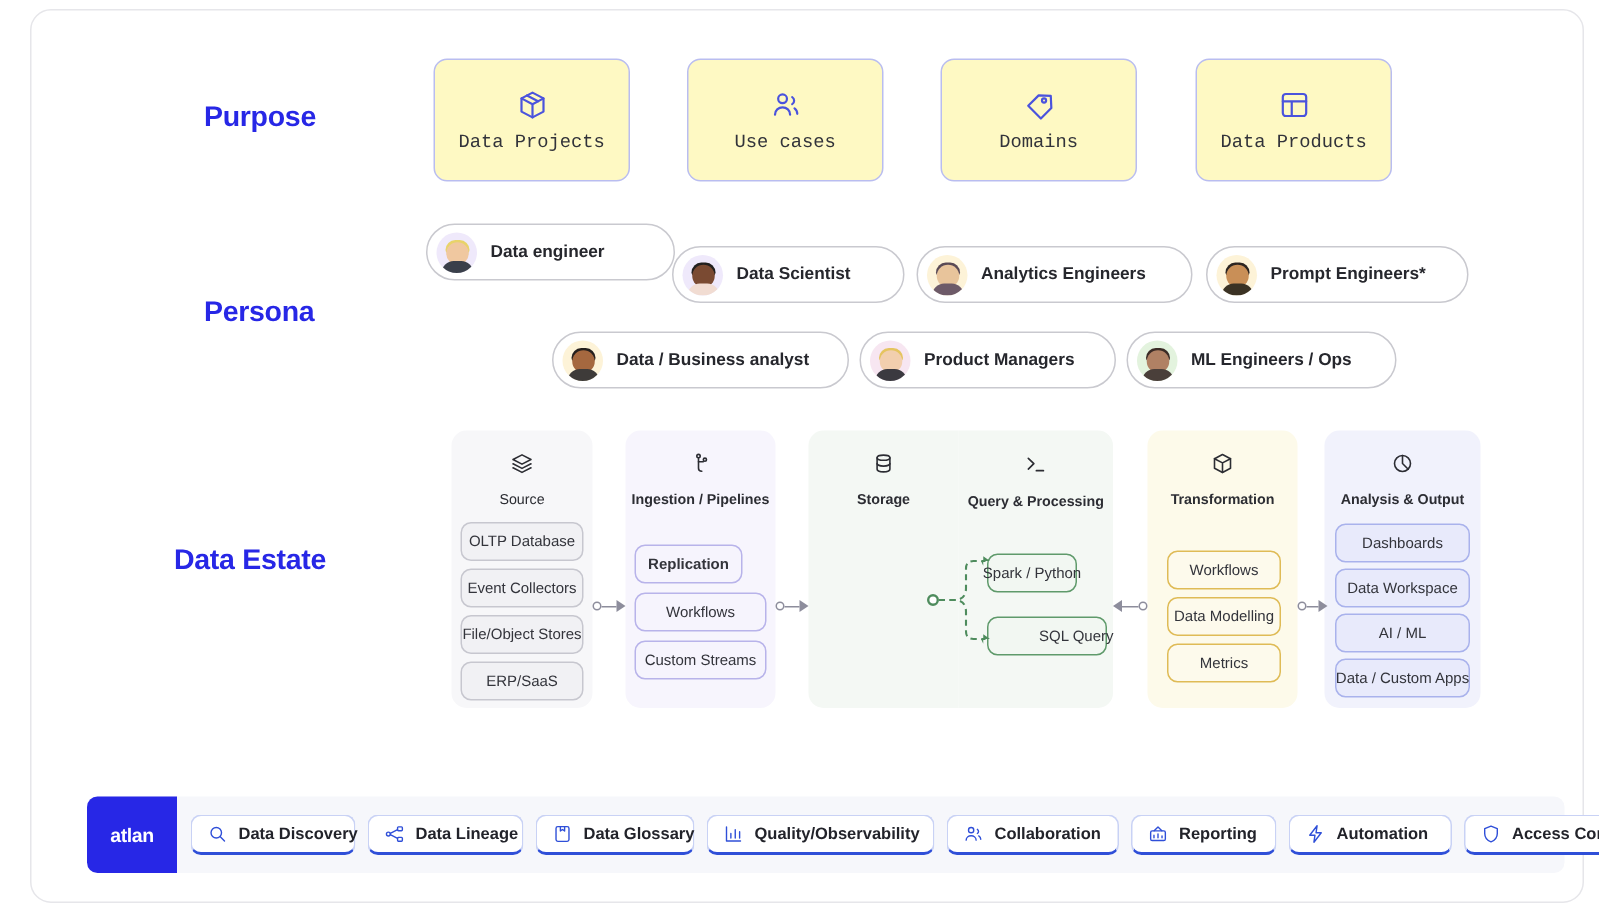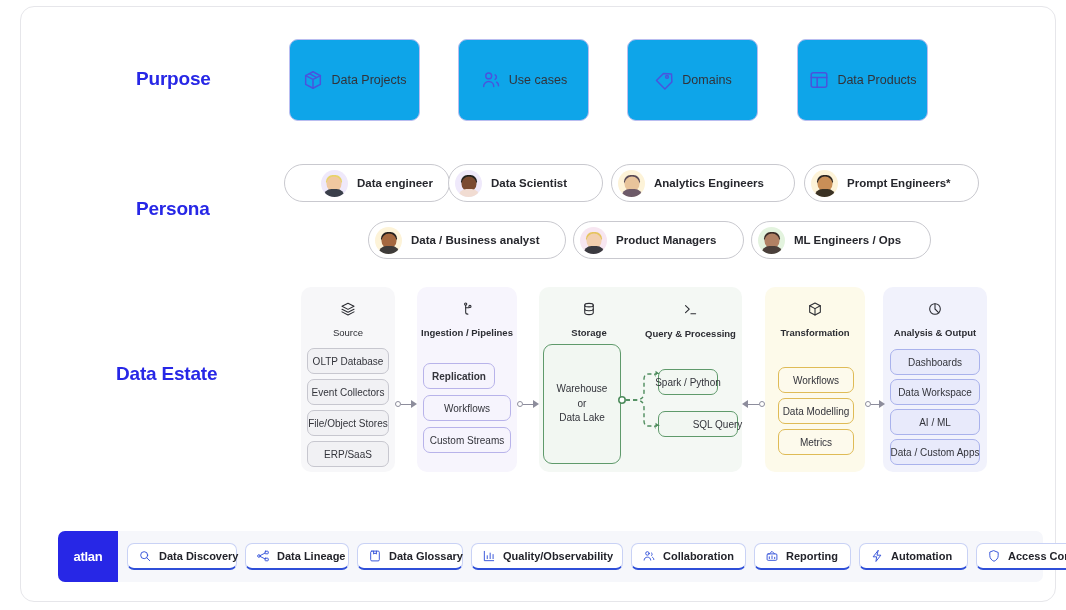--- a/index.html
+++ b/index.html
@@ -19,23 +19,24 @@
   
   .row-label {
     position: absolute;
     color: #2727e6; font-weight: bold; font-size: 19px;
     letter-spacing: -0.2px; white-space: nowrap;
   }
 
   
   .purpose-card {
     position: absolute; top: 32px; width: 131px; height: 82px;
-    background: #0ea5e9; border: 1px solid #b9bdf0; border-radius: 9px;
-    display: flex; flex-direction: row; align-items: center; justify-content: center;
+    background: #fef9c3; border: 1px solid #b9bdf0; border-radius: 9px;
+    display: flex; flex-direction: column; align-items: center; justify-content: center;
     gap: 7px;
+    font-family: Liberation Mono, monospace;
   }
   .purpose-card .lbl { font-size: 12.5px; color: #32333a; }
   .purpose-card svg { display: block; }
 
   
   .persona-pill {
     position: absolute; height: 38px;
     background: #ffffff; border: 1px solid #c9c9cf; border-radius: 19px;
     display: flex; align-items: center; padding: 0 16px 0 6px; gap: 9px;
   }
@@ -162,21 +163,21 @@
       <path stroke="currentColor" fill="none" stroke-width="1.6" stroke-linecap="round" stroke-linejoin="round" d="M3.5 9.3h17M10 9.3V20"></path>
           </svg>
         </span>
        <span class="lbl">Data Products</span>
       </div>
     </div>
 
   <div class="row-label" style="left:115px; top:191px;">Persona</div>
 
   <div id="persona-row1">
-      <div class="persona-pill" style="left: 263px; top: 157px; width: 166px; justify-content: flex-end;">
+      <div class="persona-pill" style="left: 263px; top: 142px; width: 166px;">
         <span class="avatar" style="background:#efe9fb">
      <span class="hair" style="background:#e8d36a"></span>
      <span class="face" style="background:#f0c8a0"></span>
      <span class="body" style="background:#3a3f4a"></span>
    </span>
         <span class="pname">Data engineer</span>
       </div>
       <div class="persona-pill" style="left: 427px; top: 157px; width: 155px;">
         <span class="avatar" style="background:#efe9fb">
      <span class="hair" style="background:#22201f"></span>
@@ -289,25 +290,20 @@
          <span class="ptitle bold">Analysis &amp; Output</span>
        </div>
       </div>
       <div class="node" style="left: 286px; top: 61px; width: 82px; background: rgb(241, 241, 244); border: 1px solid rgb(199, 199, 207);">OLTP Database</div>
       <div class="node" style="left: 286px; top: 92px; width: 82px; background: rgb(241, 241, 244); border: 1px solid rgb(199, 199, 207);">Event Collectors</div>
       <div class="node" style="left: 286px; top: 123px; width: 82px; background: rgb(241, 241, 244); border: 1px solid rgb(199, 199, 207);">File/Object Stores</div>
       <div class="node" style="left: 286px; top: 154px; width: 82px; background: rgb(241, 241, 244); border: 1px solid rgb(199, 199, 207); text-align: right;">ERP/SaaS</div>
       <div class="node" style="left: 402px; top: 76px; width: 72px; background: rgb(246, 244, 253); border: 1px solid rgb(184, 179, 234); font-weight: bold;">Replication</div>
       <div class="node" style="left: 402px; top: 108px; width: 88px; background: rgb(246, 244, 253); border: 1px solid rgb(184, 179, 234);">Workflows</div>
       <div class="node" style="left: 402px; top: 140px; width: 88px; background: rgb(246, 244, 253); border: 1px solid rgb(184, 179, 234);">Custom Streams</div>
-      <div class="node" style="left: 522px; top: 57px; width: 78px; background: rgb(242, 247, 242); border: 1px solid rgb(95, 154, 107); height: 120px; border-radius: 9px; flex-direction: column; line-height: 1.45;">
-        <span>Warehouse</span>
-        <span>or</span>
-        <span>Data Lake</span>
-      </div>
       <div class="node" style="left: 637px; top: 82px; width: 60px; background: rgb(242, 247, 242); border: 1px solid rgb(95, 154, 107);">Spark / Python</div>
       <div class="node" style="left: 637px; top: 124px; width: 80px; background: rgb(242, 247, 242); border: 1px solid rgb(95, 154, 107); padding-left: 39px;">SQL Query</div>
       <div class="node" style="left: 757px; top: 80px; width: 76px; background: rgb(253, 250, 236); border: 1px solid rgb(223, 187, 86);">Workflows</div>
       <div class="node" style="left: 757px; top: 111px; width: 76px; background: rgb(253, 250, 236); border: 1px solid rgb(223, 187, 86);">Data Modelling</div>
       <div class="node" style="left: 757px; top: 142px; width: 76px; background: rgb(253, 250, 236); border: 1px solid rgb(223, 187, 86);">Metrics</div>
       <div class="node" style="left: 869px; top: 62px; width: 90px; background: rgb(232, 234, 251); border: 1px solid rgb(169, 178, 236);">Dashboards</div>
       <div class="node" style="left: 869px; top: 92px; width: 90px; background: rgb(232, 234, 251); border: 1px solid rgb(169, 178, 236);">Data Workspace</div>
       <div class="node" style="left: 869px; top: 122px; width: 90px; background: rgb(232, 234, 251); border: 1px solid rgb(169, 178, 236);">AI / ML</div>
       <div class="node" style="left: 869px; top: 152px; width: 90px; background: rgb(232, 234, 251); border: 1px solid rgb(169, 178, 236);">Data / Custom Apps</div>
       <div class="conn" style="left: 374px; top: 113px; width: 22px;">

